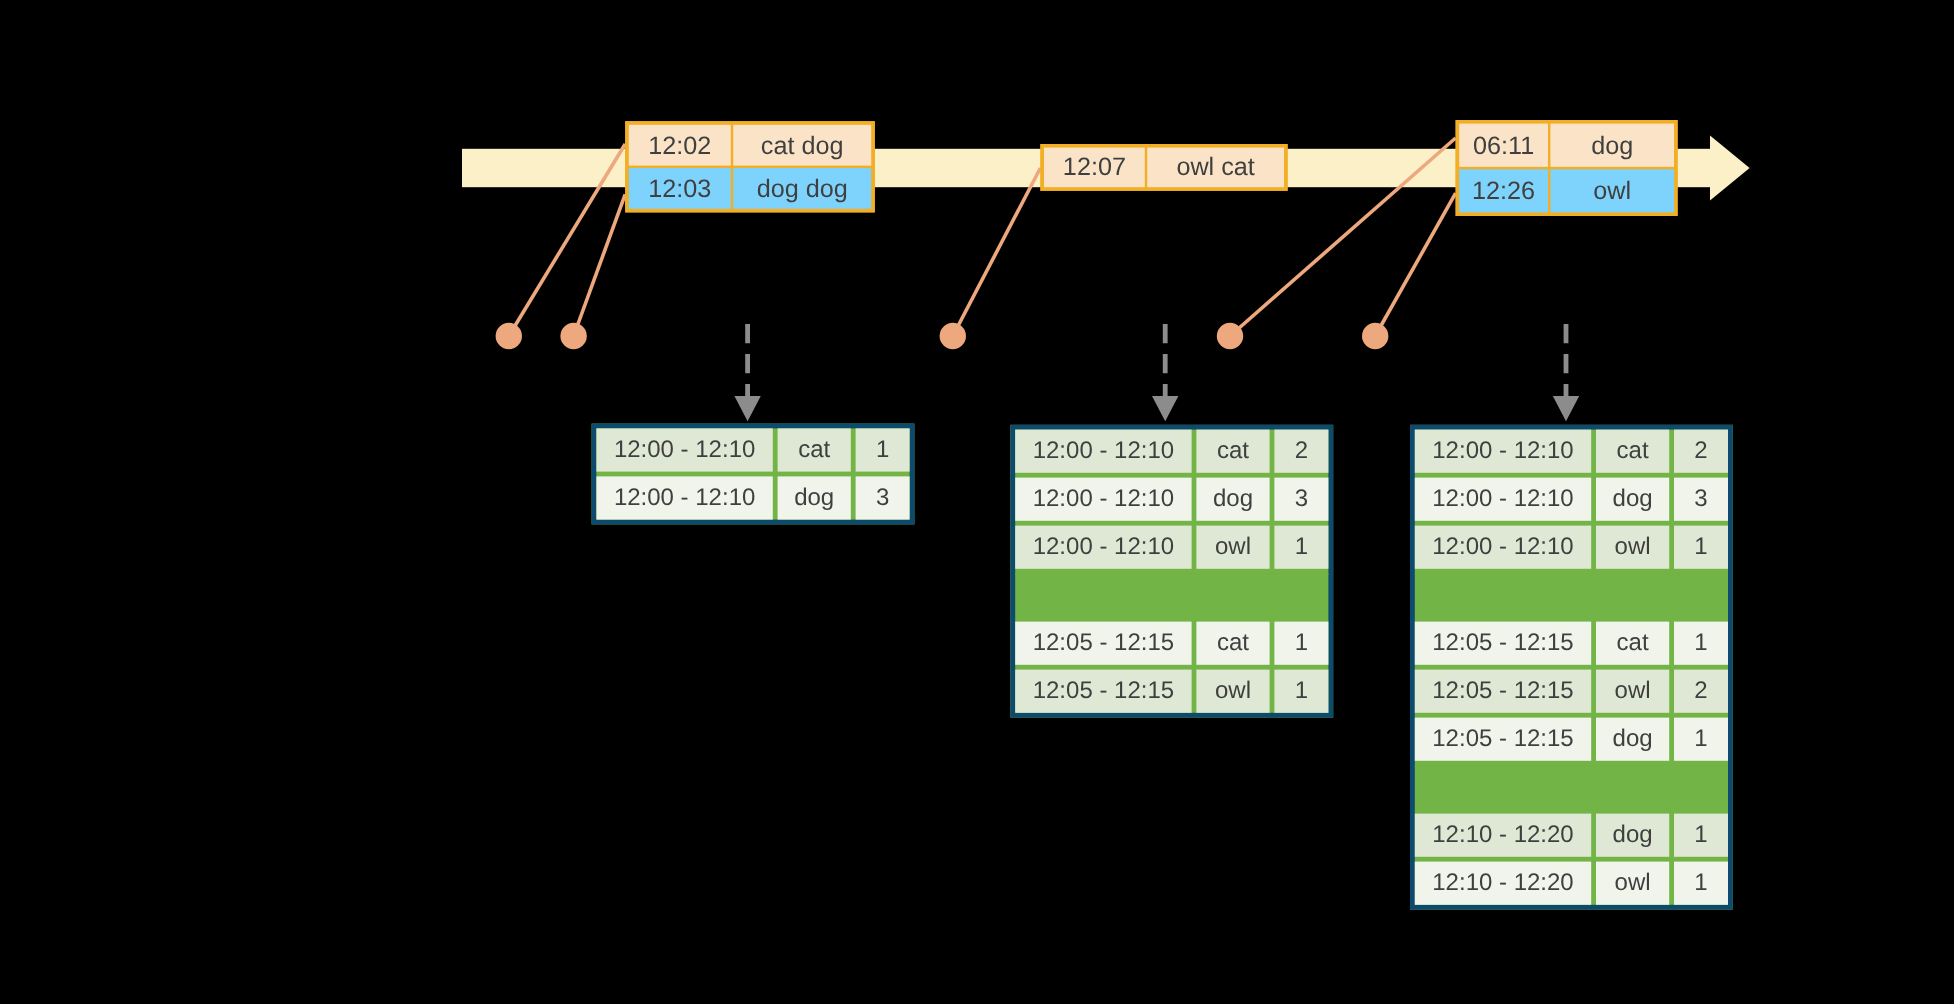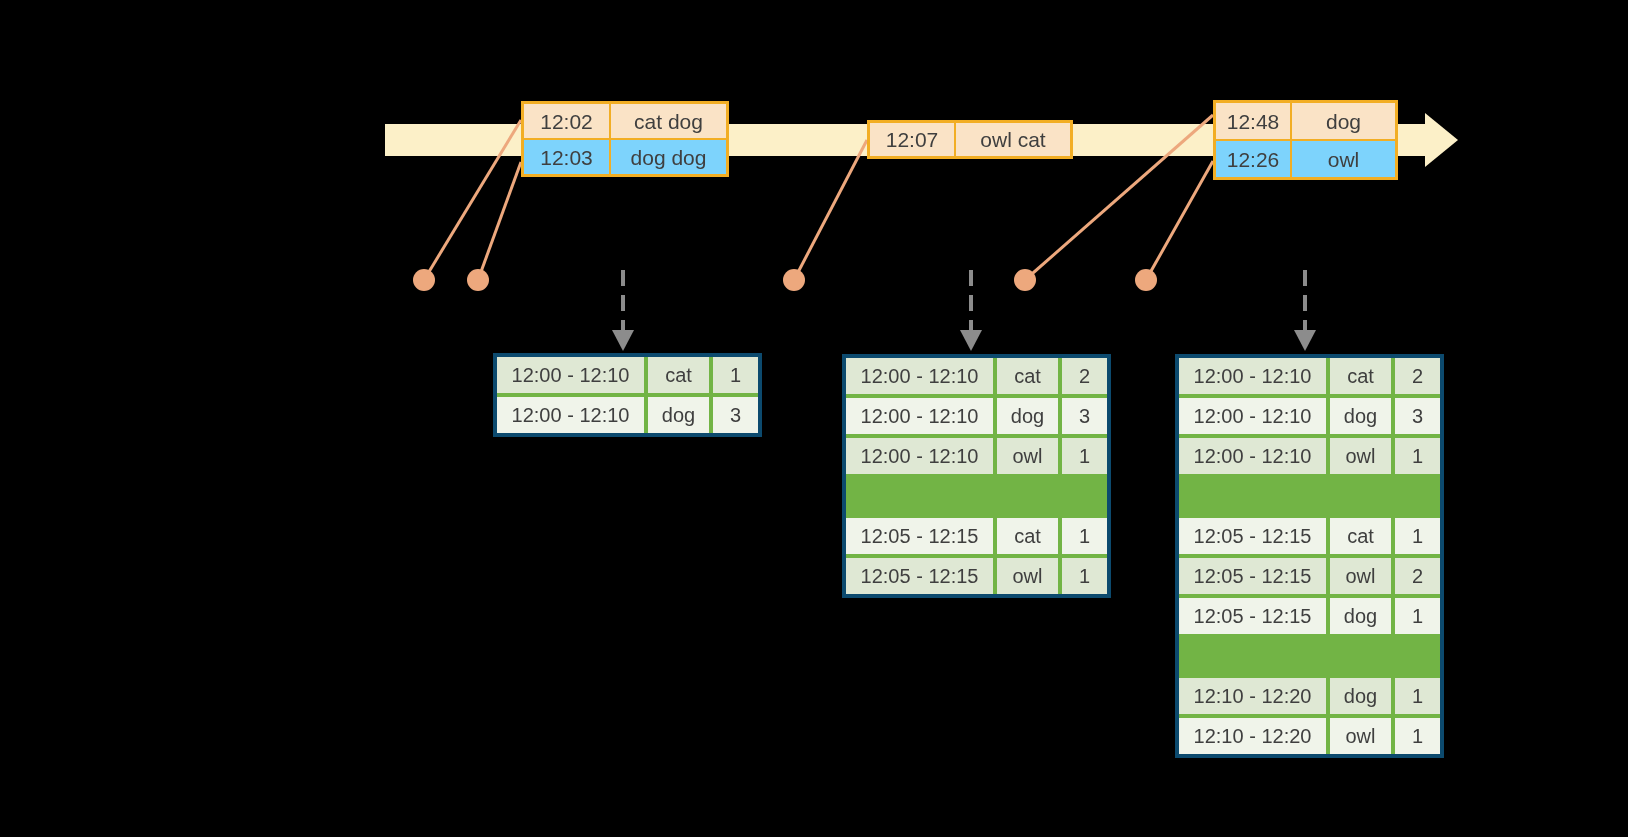--- a/index.html
+++ b/index.html
@@ -81,21 +81,21 @@
     <div class="cell cream">12:03</div>
     <div class="cell cream">dog dog</div>
   </div>
 
   <div class="etable" id="etableB">
     <div class="cell peach">12:07</div>
     <div class="cell peach">owl cat</div>
   </div>
 
   <div class="etable" id="etableC">
-    <div class="cell peach">12:48</div>
+    <div class="cell peach">06:11</div>
     <div class="cell peach">dog</div>
     <div class="cell cream">12:26</div>
     <div class="cell cream">owl</div>
   </div>
 
   <div class="gtable" id="gtable1">
     <div class="cell gdark">12:00 - 12:10</div>
     <div class="cell gdark">cat</div>
     <div class="cell gdark">1</div>
     <div class="cell glight">12:00 - 12:10</div>

